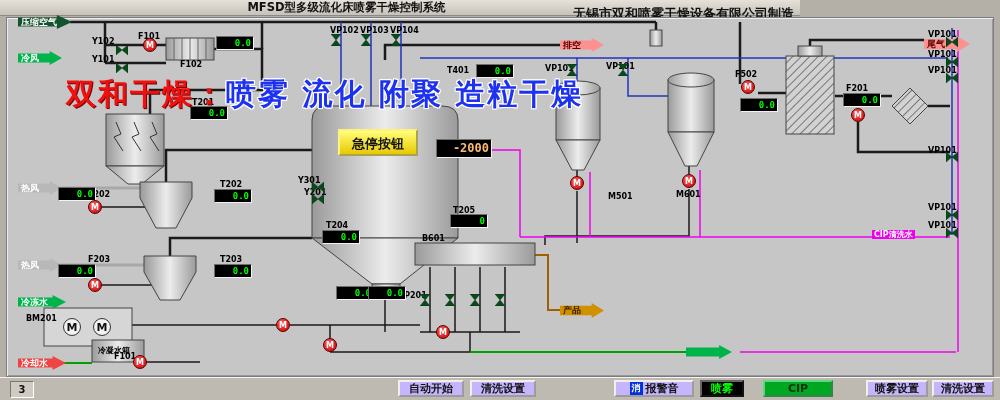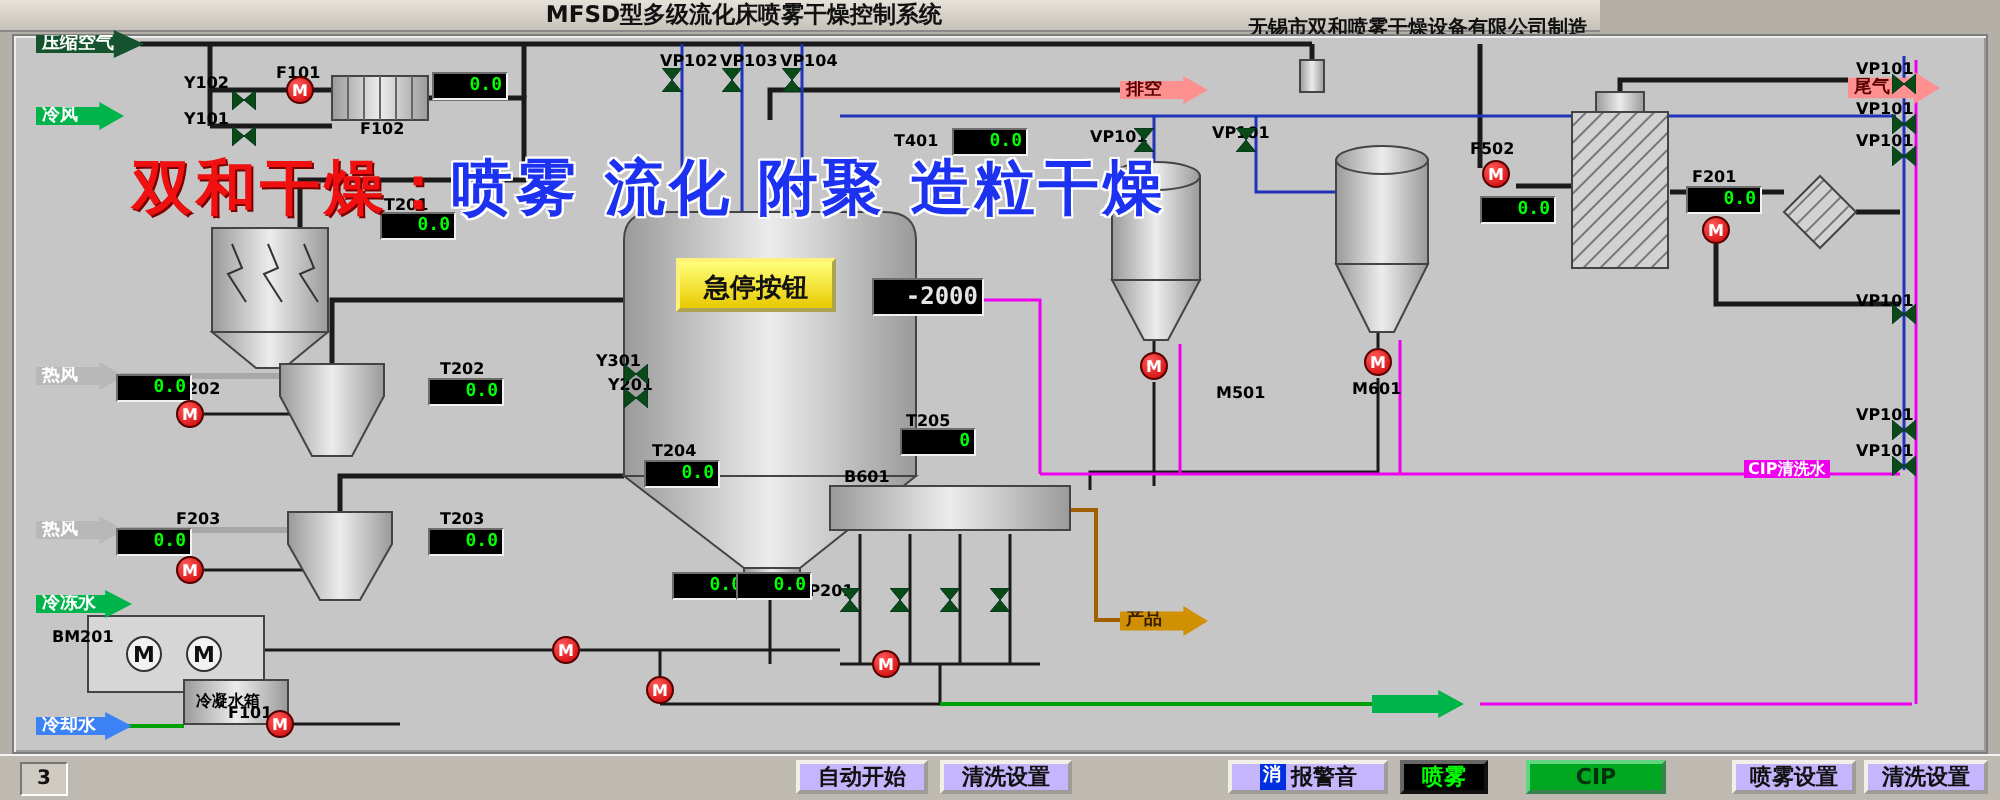--- a/index.html
+++ b/index.html
@@ -3,21 +3,21 @@
 <meta charset="utf-8">
 <style>
   html,body{margin:0;padding:0;}
   body{width:1000px;height:400px;overflow:hidden;background:#b4b0a8;
        font-family:"DejaVu Sans","Liberation Sans",sans-serif;position:relative;}
   
   .titlebar{position:absolute;left:0;top:0;width:800px;height:15px;
     background:linear-gradient(#e6e2da,#c6c2ba);border-bottom:1px solid #8a8a8a;
     display:flex;align-items:center;}
   .titlebar .t{flex:1;text-align:center;font-size:11.5px;font-weight:bold;color:#111;}
-  .titlebar .m{font-size:10px;font-weight:bold;color:#111;padding-right:6px;white-space:nowrap;margin-top:13px;}
+  .titlebar .m{font-size:13px;font-weight:bold;color:#111;padding-right:6px;white-space:nowrap;margin-top:13px;}
   .titlebar .sp{width:120px;}
   
   .panel{position:absolute;left:6px;top:17px;width:986px;height:358px;background:#c6c6c6;
     border:1px solid #7d7d7d;box-shadow:inset 1px 1px 0 #eee, inset -1px -1px 0 #999;}
   svg.pipes{position:absolute;left:0;top:0;z-index:1;}
   #overlay{position:absolute;left:0;top:0;width:1000px;height:400px;z-index:2;}
   
   .lbl{position:absolute;font-size:8px;font-weight:bold;color:#000;white-space:nowrap;line-height:9px;}
   .disp{position:absolute;background:#000;color:#00ff00;text-align:right;padding:0 2px;
     font-family:"DejaVu Sans Mono","Liberation Mono",monospace;font-weight:bold;
@@ -188,21 +188,21 @@
   </g>
 </svg>
 
 <div id="overlay">
   <button class="estop">急停按钮</button>
 <div class="farrow" style="position: absolute; left: 18px; top: 15px; width: 54px; height: 14px; line-height: 14px; background: #14532d; color: rgb(255, 255, 255);">压缩空气</div>
     <div class="farrow" style="position: absolute; left: 18px; top: 51px; width: 44px; height: 14px; line-height: 14px; background: rgb(0, 180, 76); color: rgb(255, 255, 255);">冷风</div>
     <div class="farrow" style="position: absolute; left: 18px; top: 181px; width: 44px; height: 14px; line-height: 14px; background: rgb(184, 184, 184); color: rgb(255, 255, 255);">热风</div>
     <div class="farrow" style="position: absolute; left: 18px; top: 258px; width: 44px; height: 14px; line-height: 14px; background: rgb(184, 184, 184); color: rgb(255, 255, 255);">热风</div>
     <div class="farrow" style="position: absolute; left: 18px; top: 295px; width: 48px; height: 14px; line-height: 14px; background: rgb(0, 180, 76); color: rgb(255, 255, 255);">冷冻水</div>
-    <div class="farrow" style="position: absolute; left: 18px; top: 356px; width: 48px; height: 14px; line-height: 14px; background: #3b82f6; color: rgb(255, 255, 255);">冷却水</div>
+    <div class="farrow" style="position: absolute; left: 18px; top: 356px; width: 48px; height: 14px; line-height: 14px; background: #ef4444; color: rgb(255, 255, 255);">冷却水</div>
     <div class="farrow" style="position: absolute; left: 560px; top: 38px; width: 44px; height: 14px; line-height: 14px; background: rgb(255, 144, 144); color: rgb(90, 0, 0);">排空</div>
     <div class="farrow" style="position: absolute; left: 924px; top: 36px; width: 46px; height: 16px; line-height: 16px; background: rgb(255, 144, 144); color: rgb(90, 0, 0);">尾气</div>
     <div class="farrow" style="position: absolute; left: 560px; top: 303px; width: 44px; height: 15px; line-height: 15px; background: rgb(208, 144, 0); color: rgb(58, 32, 0);">产品</div>
     <div class="farrow" style="position: absolute; left: 686px; top: 345px; width: 46px; height: 14px; line-height: 14px; background: rgb(0, 180, 76); color: rgb(255, 255, 255);"></div>
     <div class="lbl" style="position: absolute; left: 92px; top: 37px;">Y102</div>
     <div class="lbl" style="position: absolute; left: 92px; top: 55px;">Y101</div>
     <div class="lbl" style="position: absolute; left: 138px; top: 32px;">F101</div>
     <div class="lbl" style="position: absolute; left: 180px; top: 60px;">F102</div>
     <div class="lbl" style="position: absolute; left: 330px; top: 26px;">VP102</div>
     <div class="lbl" style="position: absolute; left: 360px; top: 26px;">VP103</div>
@@ -231,21 +231,21 @@
     <div class="lbl" style="position: absolute; left: 928px; top: 30px;">VP101</div>
     <div class="lbl" style="position: absolute; left: 928px; top: 50px;">VP101</div>
     <div class="lbl" style="position: absolute; left: 928px; top: 66px;">VP101</div>
     <div class="lbl" style="position: absolute; left: 928px; top: 146px;">VP101</div>
     <div class="lbl" style="position: absolute; left: 928px; top: 203px;">VP101</div>
     <div class="lbl" style="position: absolute; left: 928px; top: 221px;">VP101</div>
     <div class="lbl" style="position: absolute; left: 872px; top: 230px; color: rgb(255, 255, 255); background: rgb(238, 0, 238); padding: 0px 2px;">CIP清洗水</div>
     <div class="disp" style="position: absolute; left: 216px; top: 36px; width: 32px; height: 12px; line-height: 12px; font-size: 9px;">0.0</div>
     <div class="disp" style="position: absolute; left: 190px; top: 106px; width: 32px; height: 12px; line-height: 12px; font-size: 9px;">0.0</div>
     <div class="disp" style="position: absolute; left: 476px; top: 64px; width: 32px; height: 12px; line-height: 12px; font-size: 9px;">0.0</div>
-    <div class="disp" style="position: absolute; left: 436px; top: 139px; width: 50px; height: 17px; line-height: 17px; font-size: 12px; color: #e5e5e5;">-2000</div>
+    <div class="disp" style="position: absolute; left: 436px; top: 139px; width: 50px; height: 17px; line-height: 17px; font-size: 12px; color: #fdba74;">-2000</div>
     <div class="disp" style="position: absolute; left: 214px; top: 189px; width: 32px; height: 12px; line-height: 12px; font-size: 9px;">0.0</div>
     <div class="disp" style="position: absolute; left: 58px; top: 187px; width: 32px; height: 12px; line-height: 12px; font-size: 9px;">0.0</div>
     <div class="disp" style="position: absolute; left: 214px; top: 264px; width: 32px; height: 12px; line-height: 12px; font-size: 9px;">0.0</div>
     <div class="disp" style="position: absolute; left: 58px; top: 264px; width: 32px; height: 12px; line-height: 12px; font-size: 9px;">0.0</div>
     <div class="disp" style="position: absolute; left: 322px; top: 230px; width: 32px; height: 12px; line-height: 12px; font-size: 9px;">0.0</div>
     <div class="disp" style="position: absolute; left: 450px; top: 214px; width: 32px; height: 12px; line-height: 12px; font-size: 9px;">0</div>
     <div class="disp" style="position: absolute; left: 336px; top: 286px; width: 32px; height: 12px; line-height: 12px; font-size: 9px;">0.0</div>
     <div class="disp" style="position: absolute; left: 368px; top: 286px; width: 32px; height: 12px; line-height: 12px; font-size: 9px;">0.0</div>
     <div class="disp" style="position: absolute; left: 740px; top: 98px; width: 32px; height: 12px; line-height: 12px; font-size: 9px;">0.0</div>
     <div class="disp" style="position: absolute; left: 843px; top: 93px; width: 32px; height: 12px; line-height: 12px; font-size: 9px;">0.0</div>

